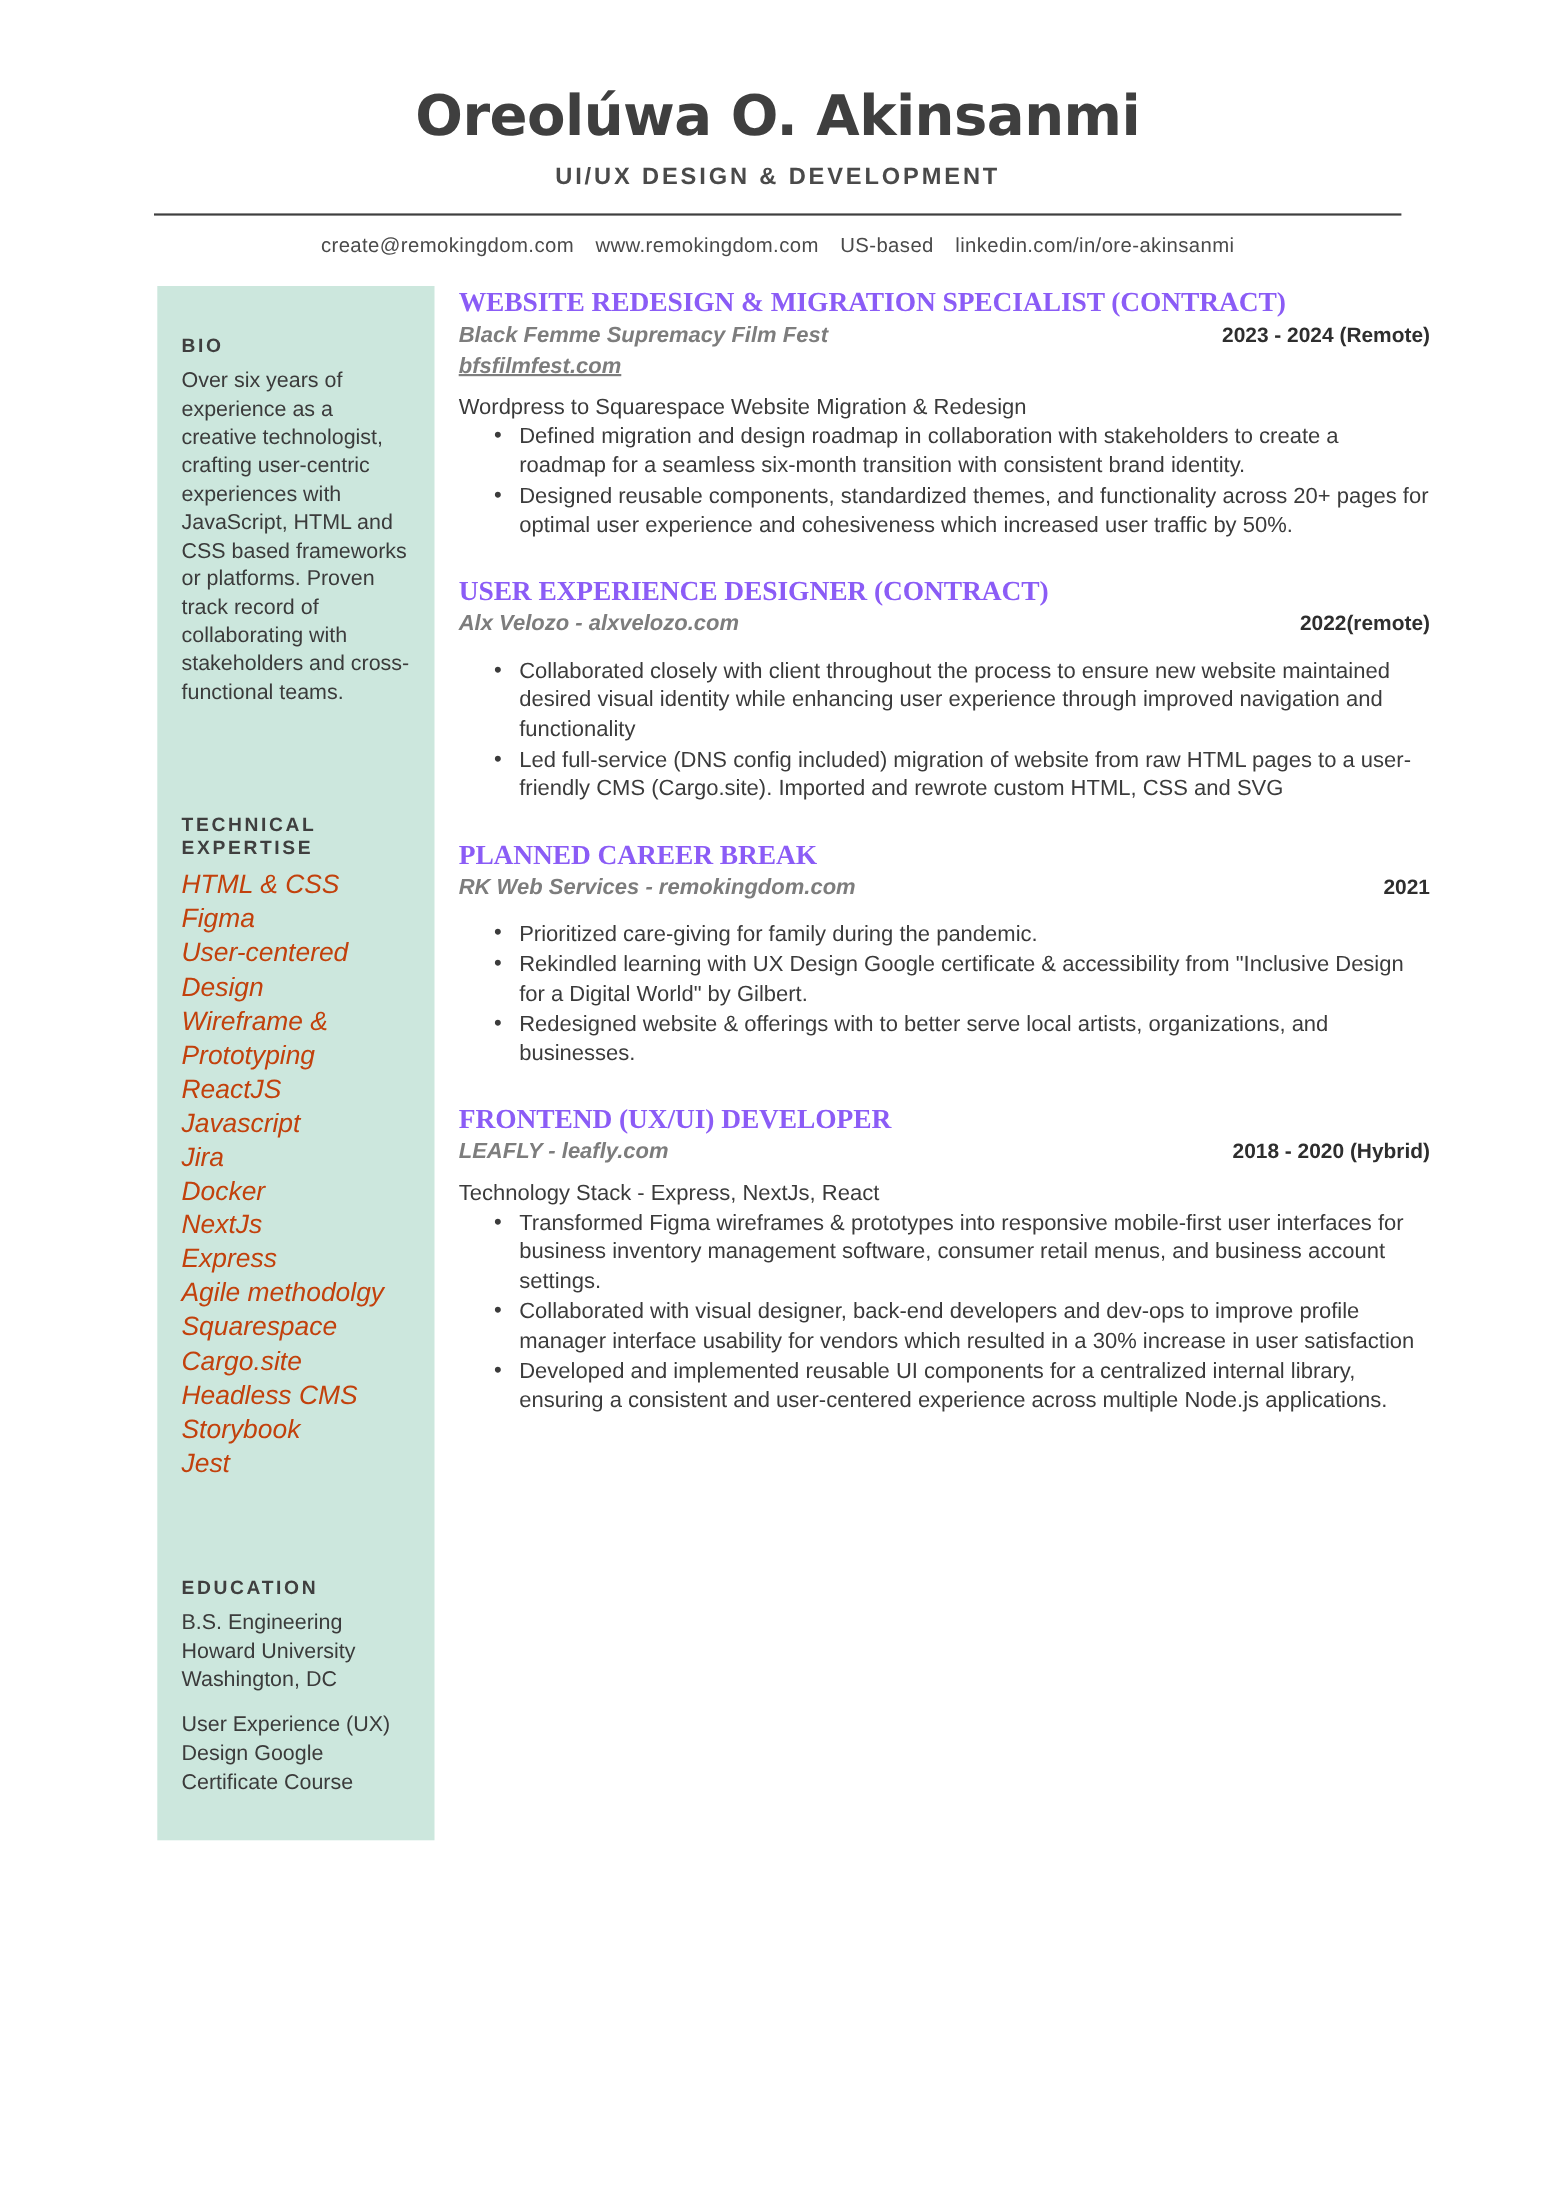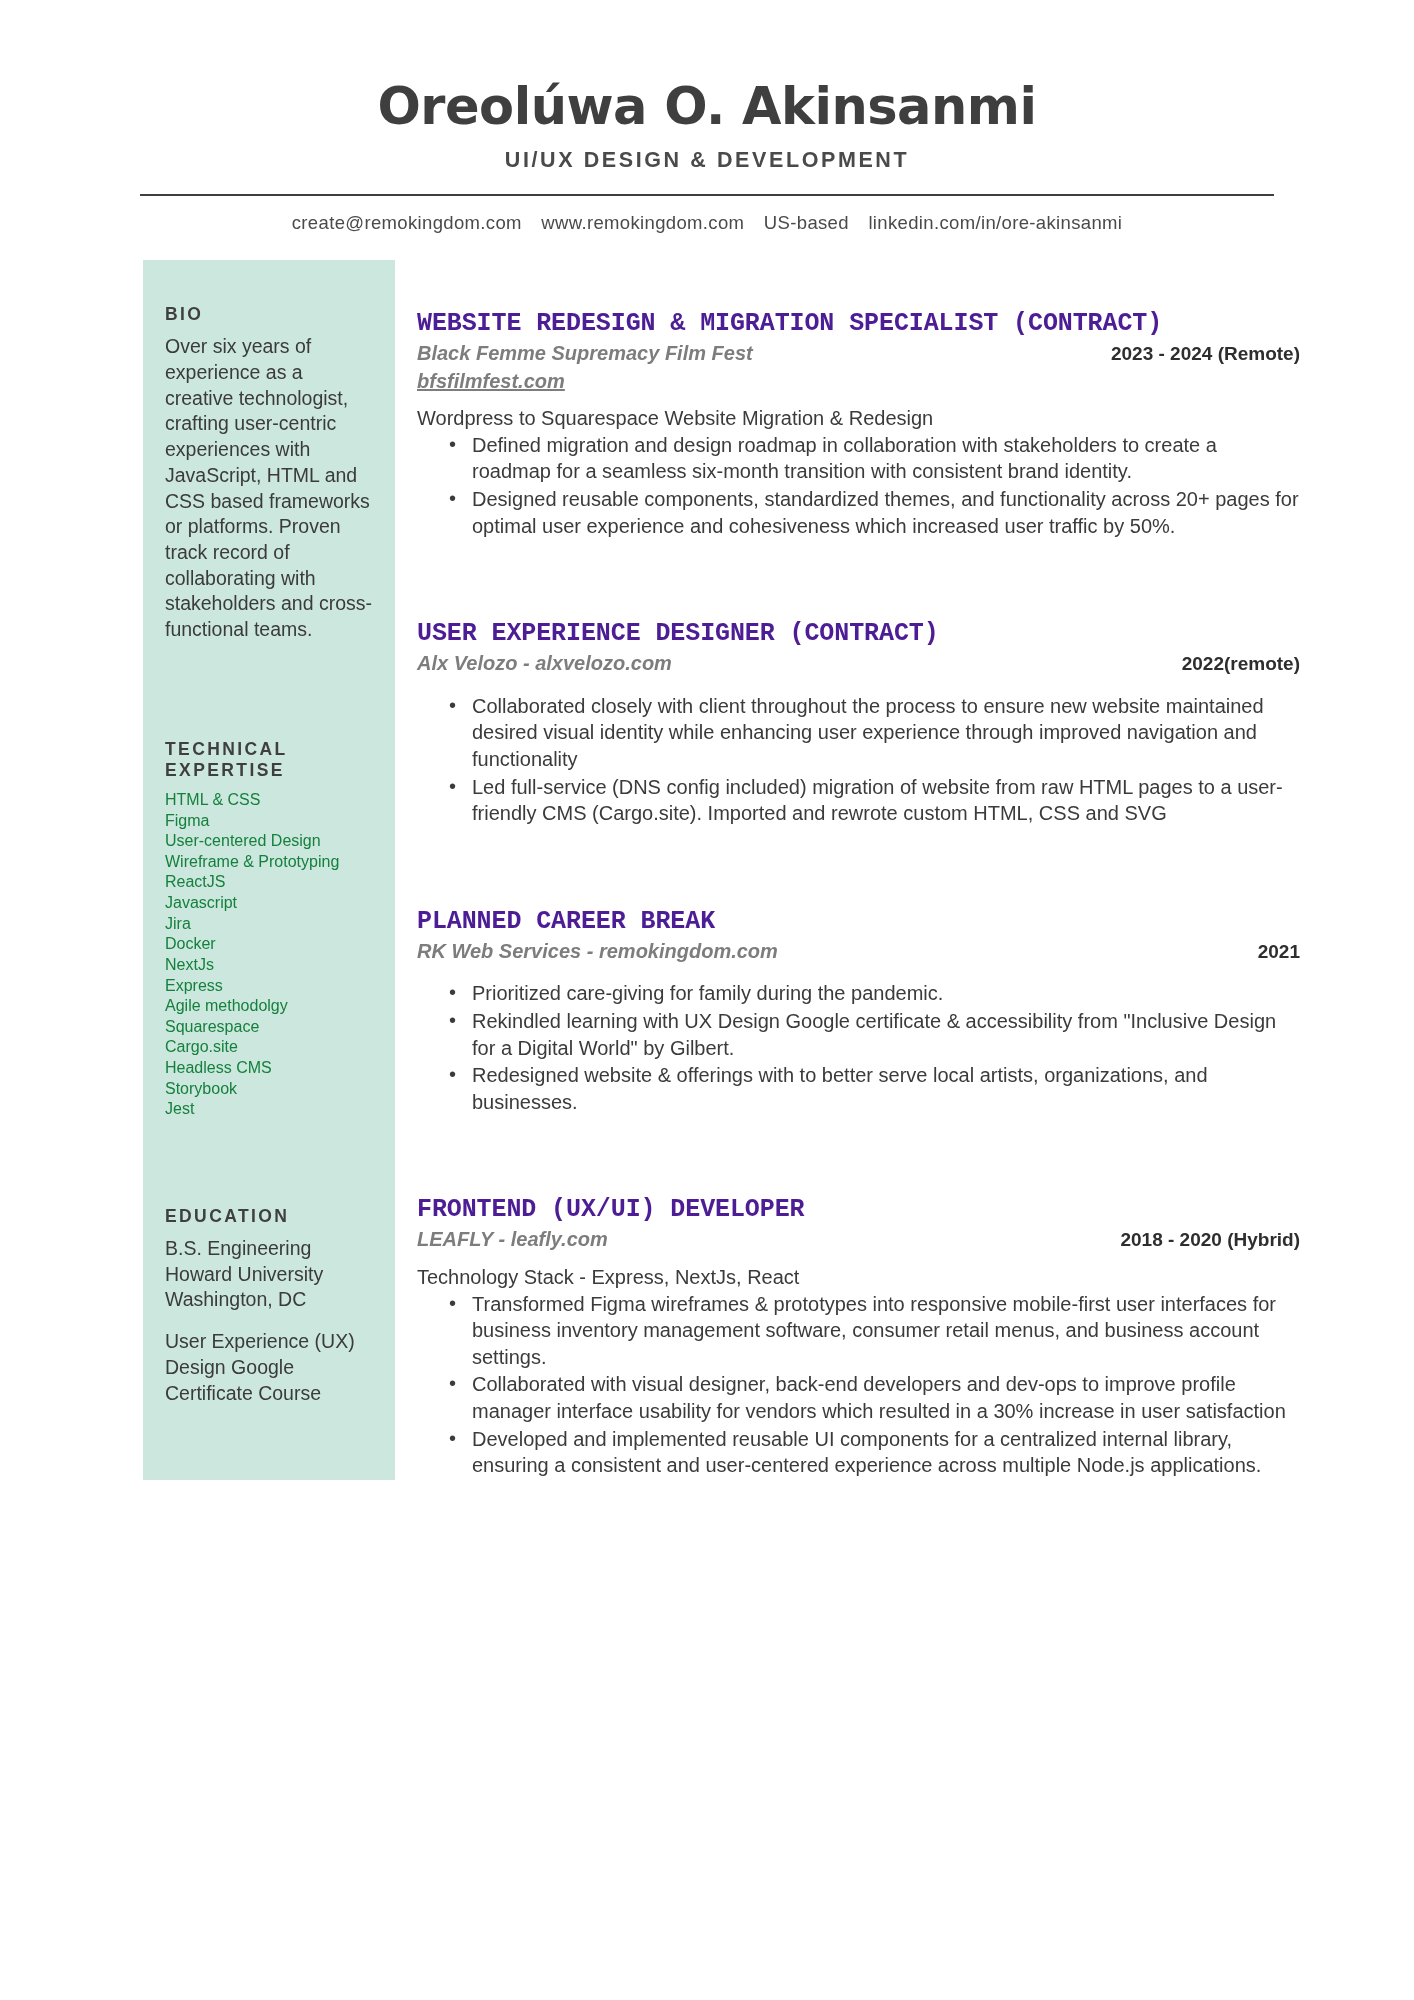--- a/index.html
+++ b/index.html
@@ -90,23 +90,24 @@
     font-size: 19.5px;
     line-height: 1.32;
     color: #3b3b3b;
   }
 
   .gap-lg { height: 96px; }
   .gap-md { height: 86px; }
 
   .skill-list { list-style: none; }
   .skill-list li {
-    font-size: 16px;
+    font-size: 24px;
     line-height: 1.29;
-    color: #15803d;
+    color: #c2410c;
+    font-style: italic;
   }
 
   .edu-block {
     font-size: 19.5px;
     line-height: 1.32;
     color: #3b3b3b;
     margin-bottom: 16px;
   }
   .edu-block:last-child { margin-bottom: 0; }
 
@@ -114,28 +115,27 @@
   .main {
     flex: 1;
     padding-left: 22px;
     padding-right: 114px;
     padding-top: 0;
   }
 
   .job { margin-bottom: 11px; }
 
   .job-title {
-    font-family: Liberation Mono, monospace;
+    font-family: Liberation Serif, serif;
     font-size: 25px;
     font-weight: bold;
     letter-spacing: -0.1px;
-    color: #4c1d95;
+    color: #8b5cf6;
     line-height: 1.24;
     margin-bottom: 2px;
-    margin-top: 48px;
   }
 
   .job-meta {
     display: flex;
     justify-content: space-between;
     align-items: baseline;
     margin-bottom: 2px;
   }
 
   .job-org {

